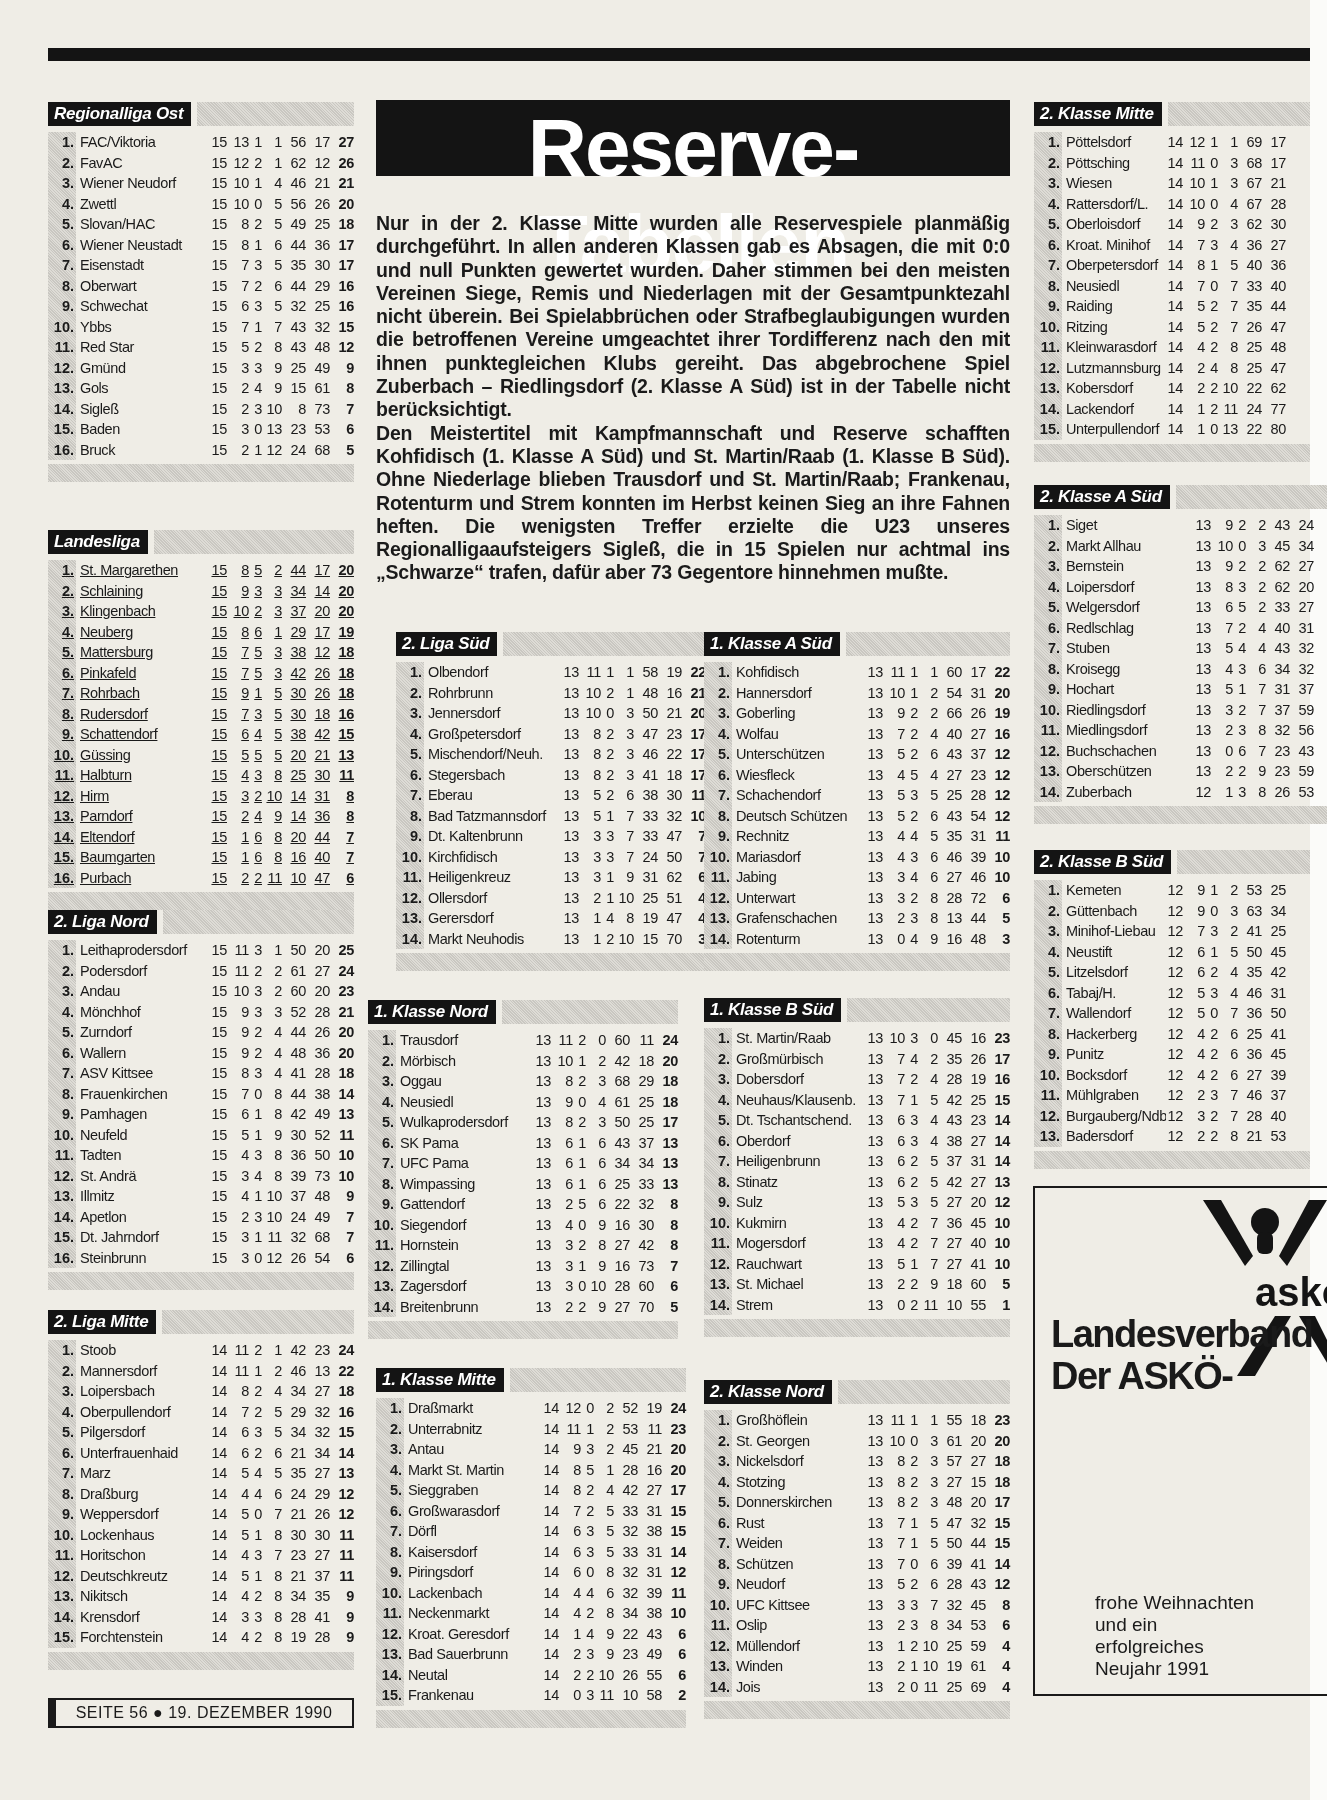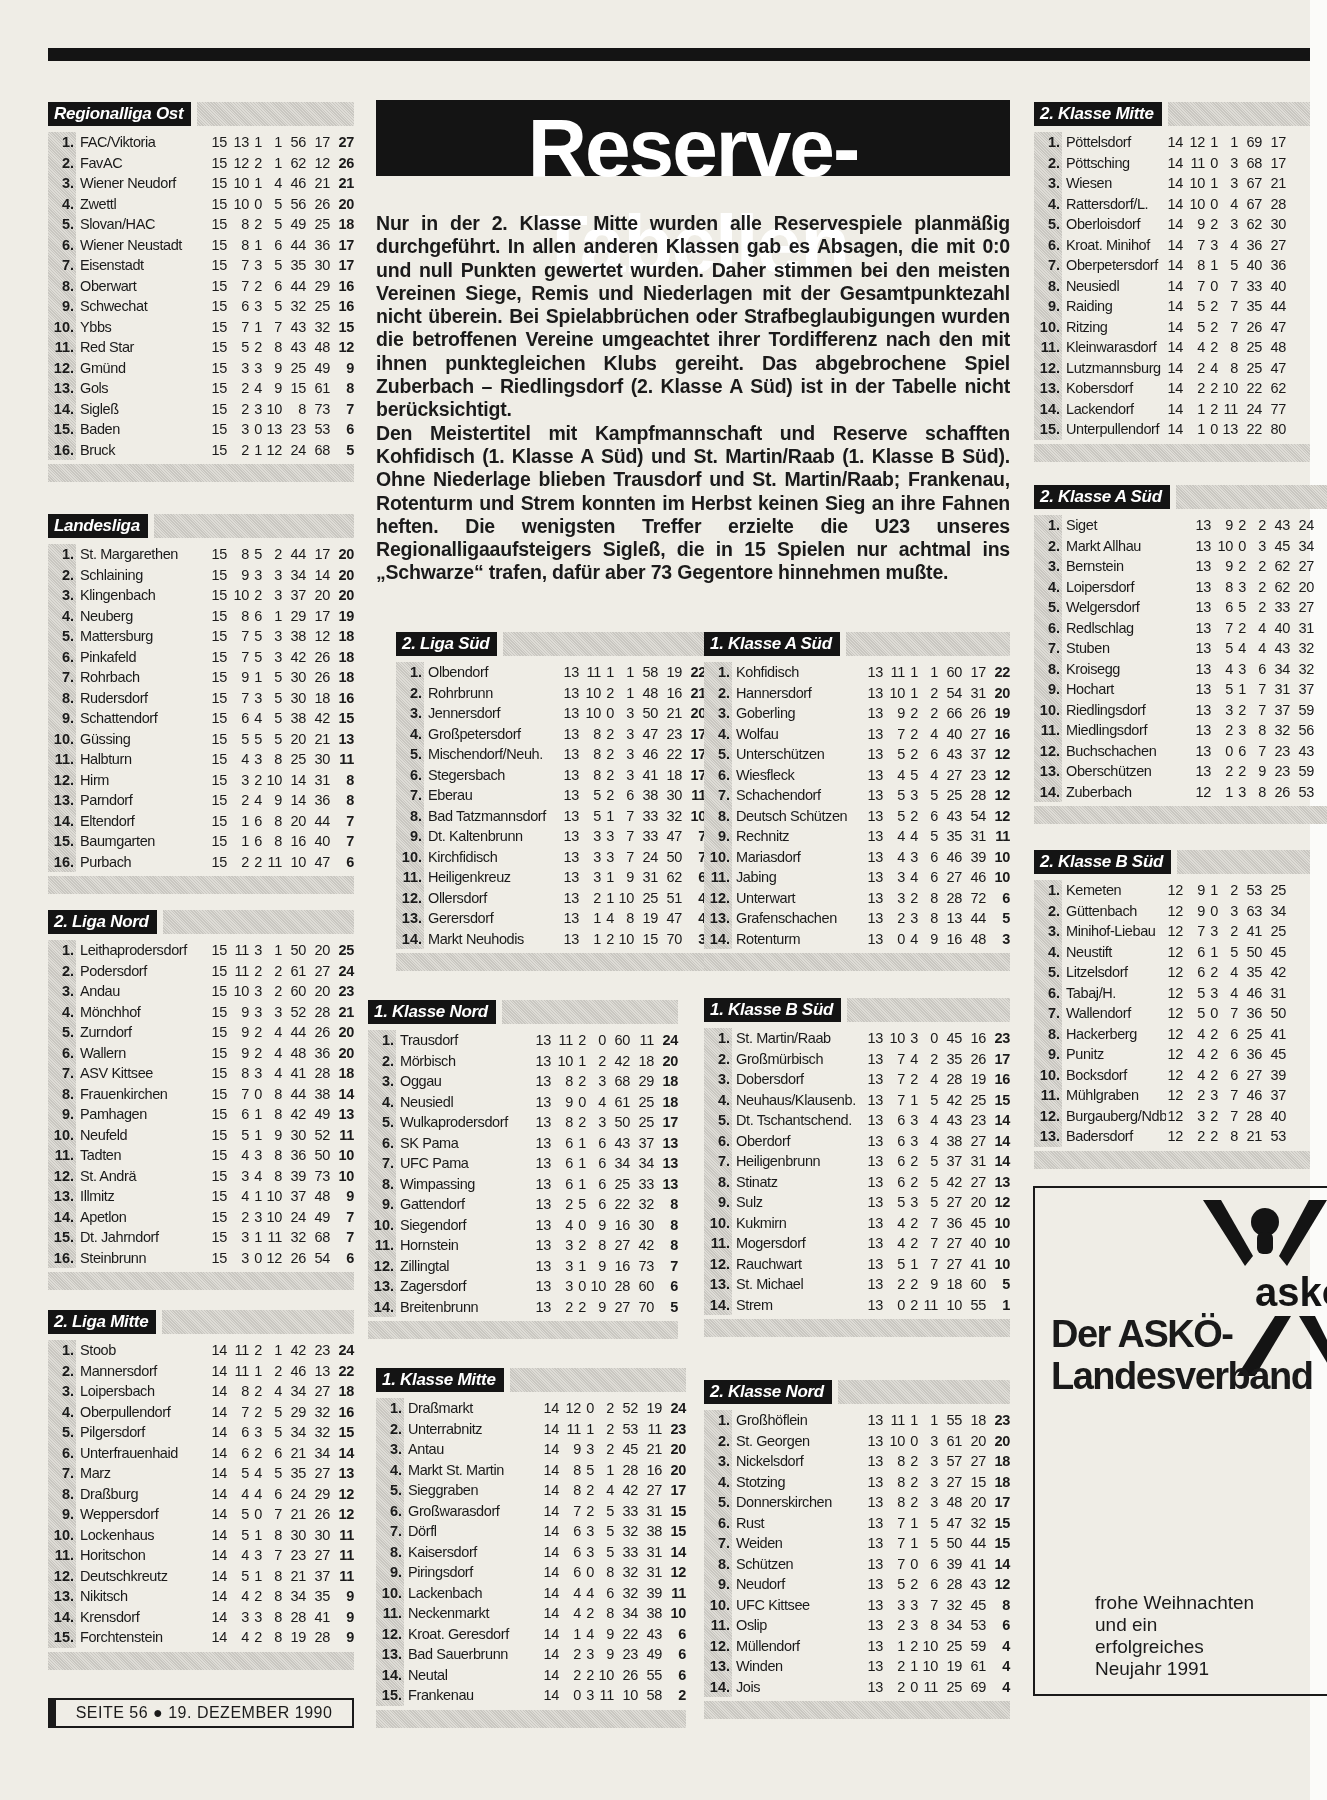--- a/index.html
+++ b/index.html
@@ -261,21 +261,21 @@
         <span class="n w">2</span>
         <span class="n d">1</span>
         <span class="n l">12</span>
         <span class="n gf">24</span>
         <span class="n ga">68</span>
         <span class="n pts">5</span>
       </div>
     </div>
     <div class="tbl-foot"></div>
   </div>
-<div class="table-block" style="left:48px;top:514px;width:306px;">
+<div class="table-block" style="left:48px;top:530px;width:306px;text-decoration:underline;">
     <div class="tbl-head">
       <div class="tbl-title">Landesliga</div>
       <div class="tbl-shade"></div>
     </div>
     <div class="tbl-body">
       <div class="row">
         <span class="rank">1.</span>
         <span class="team">St. Margarethen</span>
         <span class="n">15</span>
         <span class="n w">8</span>
@@ -2308,22 +2308,22 @@
   <svg class="ad-logo" viewBox="0 0 140 190">
     <polygon points="8,12 26,12 58,68 50,78" fill="#141414"></polygon>
     <polygon points="132,12 114,12 84,68 92,78" fill="#141414"></polygon>
     <circle cx="70" cy="34" r="14" fill="#141414"></circle>
     <rect x="62" y="44" width="16" height="22" rx="6" fill="#141414"></rect>
     <text x="60" y="118" font-family="Liberation Sans, sans-serif" font-weight="bold" font-size="40" fill="#141414">askö</text>
     <polygon points="80,128 96,128 60,188 42,188" fill="#141414"></polygon>
     <polygon points="104,128 120,128 140,168 140,188" fill="#141414"></polygon>
   </svg>
   <div class="ad-title">
+    <div>Landesverband</div>
     <div>Der ASKÖ-</div>
-    <div>Landesverband</div>
   </div>
   <div class="ad-text" style="top:404px;">
     <div>frohe Weihnachten</div>
     <div>und ein</div>
     <div>erfolgreiches</div>
     <div>Neujahr 1991</div>
   </div>
 </div>
 
 </body></html>

